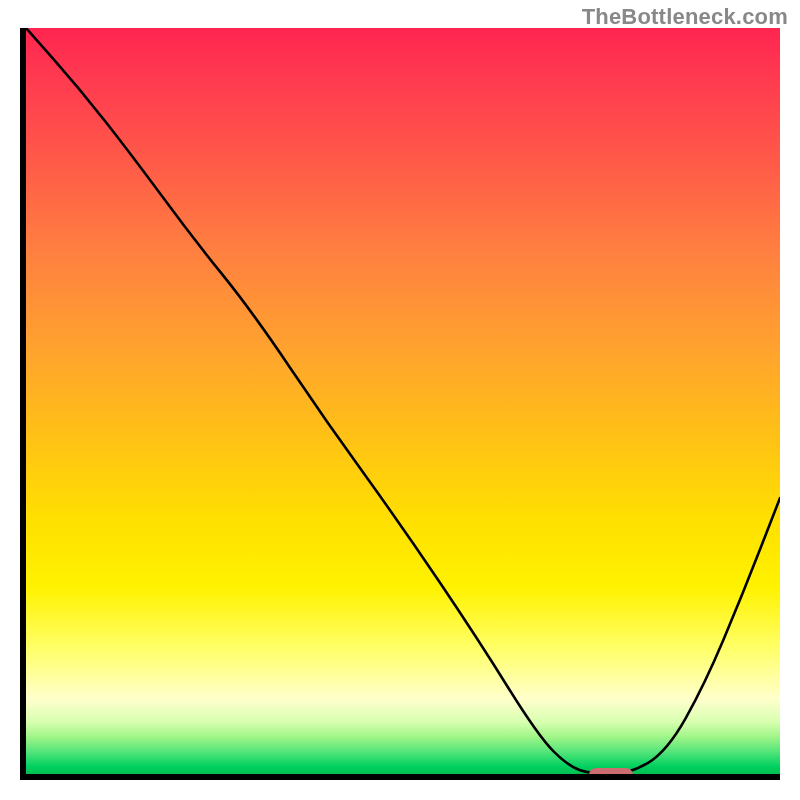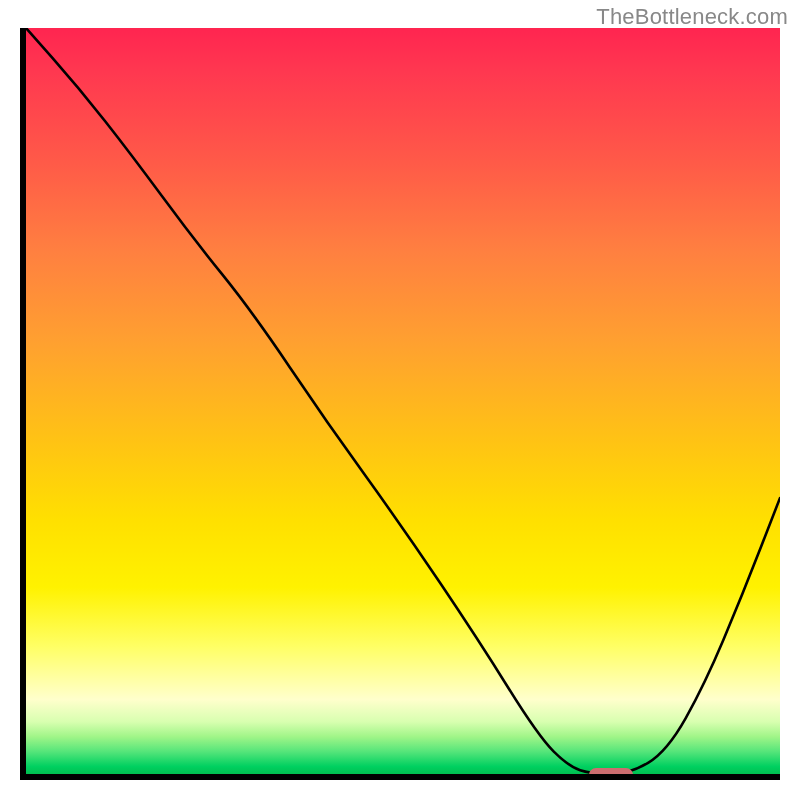--- a/index.html
+++ b/index.html
@@ -17,21 +17,21 @@
     width: 800px;
     height: 800px;
   }
 
   .watermark {
     position: absolute;
     top: 4px;
     right: 12px;
     color: #888888;
     font-size: 22px;
-    font-weight: 400;
+    font-weight: 700;
     letter-spacing: 0.2px;
     z-index: 10;
     user-select: none;
   }
 
   .plot-area {
     position: absolute;
     left: 20px;
     top: 28px;
     width: 760px;

